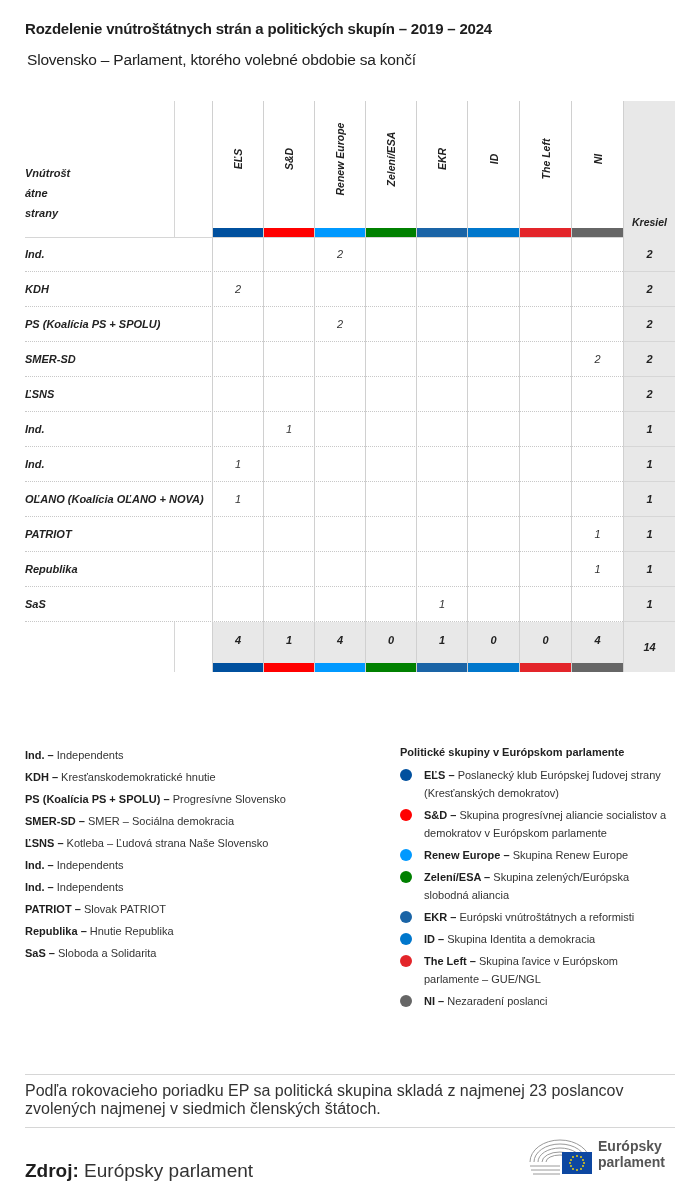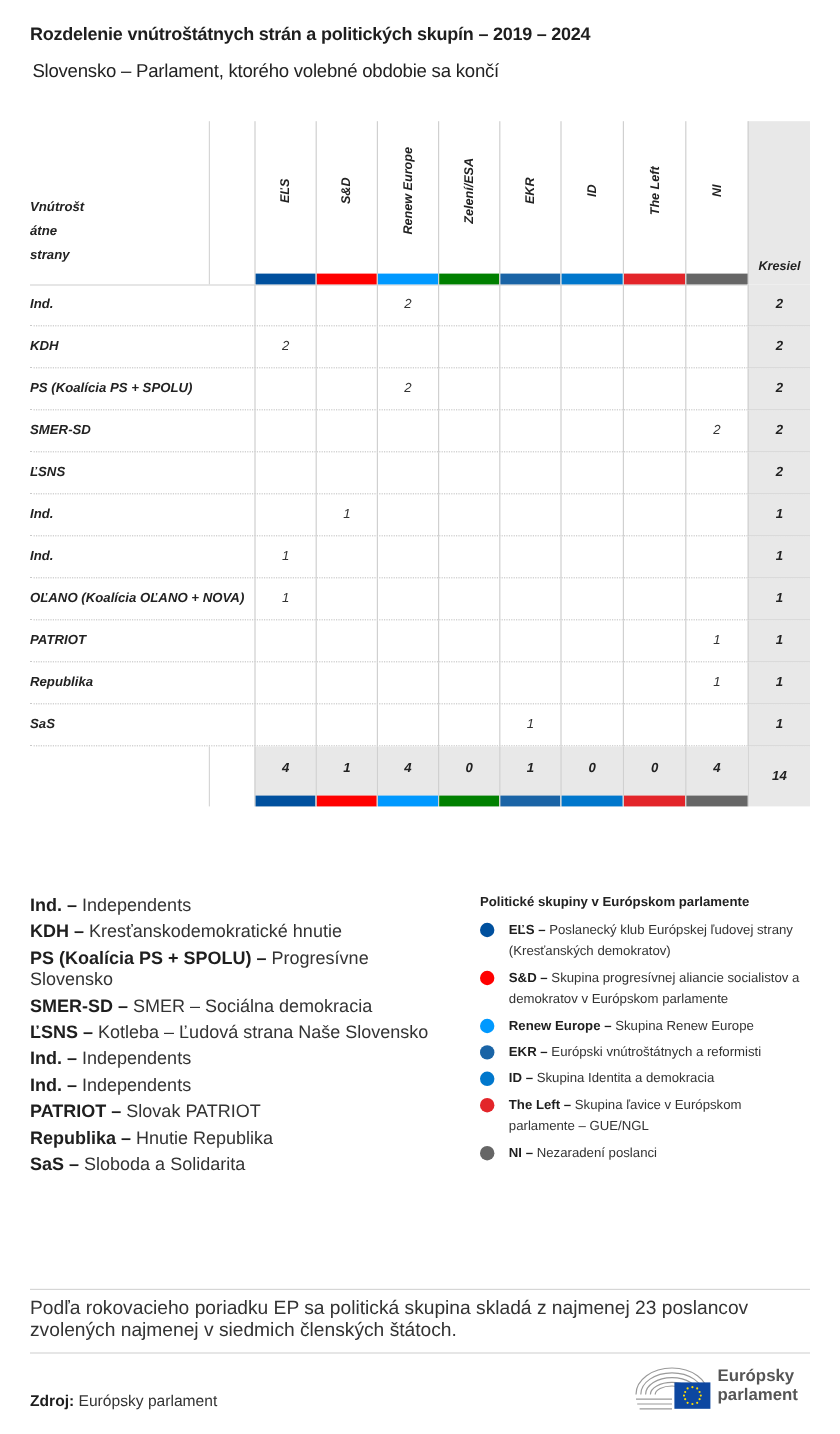--- a/index.html
+++ b/index.html
@@ -29,32 +29,32 @@
   .totals { position: relative; height: 50px; }
   .totals .sep { position: absolute; left: 149px; top: 0; width: 1px; height: 50px; background: #d6d6d6; }
   .totals .tcell { position: absolute; top: 0; height: 50px; background: #e8e8e8; border-left: 1px solid #d0d0d0; }
   .totals .tcell span { position: absolute; top: 0; left: 0; right: 0; line-height: 36px; text-align: center; font-size: 11px; font-weight: bold; color: #222; }
   .totals .tcell .bar { position: absolute; left: 0; right: 0; bottom: 0; height: 9px; }
   .totals .tkres { position: absolute; top: 0; left: 598px; width: 52px; height: 50px; background: #e8e8e8; border-left: 1px solid #d0d0d0; line-height: 50px; text-align: center; font-size: 11px; font-weight: bold; }
 
   
   .leg-left { position: absolute; left: 25px; top: 746px; width: 350px; }
   .leg-left h3 { font-family: "DejaVu Sans Mono", monospace; font-size: 12px; font-weight: bold; color: #222; margin-bottom: 6px; }
-  .leg-left .item { font-size: 15px; line-height: 18px; margin-bottom: 4px; color: #333; }
+  .leg-left .item { font-size: 11px; line-height: 18px; margin-bottom: 4px; color: #333; }
   .leg-left .item b { color: #1e1e1e; }
 
   .leg-right { position: absolute; left: 400px; top: 746px; width: 270px; }
   .leg-right h3 { font-size: 11px; font-weight: bold; color: #222; margin-bottom: 8px; }
   .leg-right .item { position: relative; padding-left: 24px; font-size: 11px; line-height: 18px; margin-bottom: 4px; color: #333; }
   .leg-right .item b { color: #1e1e1e; }
   .leg-right .dot { position: absolute; left: 0; top: 3px; width: 12px; height: 12px; border-radius: 50%; }
 
   .divider { position: absolute; left: 25px; width: 650px; height: 1px; background: #d6d6d6; }
   .note { position: absolute; left: 25px; top: 1082px; width: 650px; font-size: 16px; line-height: 18px; color: #333; }
-  .source { position: absolute; left: 25px; top: 1160px; font-size: 13px; color: #333; }
+  .source { position: absolute; left: 25px; top: 1160px; font-size: 19px; color: #333; }
   .source b { color: #1e1e1e; }
 
   .logo { position: absolute; left: 528px; top: 1134px; width: 150px; height: 42px; }
   .logo .logo-text { position: absolute; left: 70px; top: 4px; font-size: 14px; font-weight: bold; line-height: 16px; color: #555; }
 </style>
 </head>
 <body>
 
 <div class="title">Rozdelenie vnútroštátnych strán a politických skupín – 2019 – 2024</div>
 <div class="subtitle">Slovensko – Parlament, ktorého volebné obdobie sa končí</div>
@@ -290,20 +290,21 @@
       <div class="item"><b>SaS</b><b> – </b><span>Sloboda a Solidarita</span></div>
     </div>
 </div>
 
 <div class="leg-right">
   <h3>Politické skupiny v Európskom parlamente</h3>
   <div id="legGrp">
       <div class="item"><span class="dot" style="background:#00509e"></span><b>EĽS</b><b> – </b><span>Poslanecký klub Európskej ľudovej strany (Kresťanských demokratov)</span></div>
       <div class="item"><span class="dot" style="background:#ff0000"></span><b>S&amp;D</b><b> – </b><span>Skupina progresívnej aliancie socialistov a demokratov v Európskom parlamente</span></div>
       <div class="item"><span class="dot" style="background:#0099ff"></span><b>Renew Europe</b><b> – </b><span>Skupina Renew Europe</span></div>
+      <div class="item"><span class="dot" style="background:#008000"></span><b>Zelení/ESA</b><b> – </b><span>Skupina zelených/Európska slobodná aliancia</span></div>
       <div class="item"><span class="dot" style="background:#1a64a6"></span><b>EKR</b><b> – </b><span>Európski vnútroštátnych a reformisti</span></div>
       <div class="item"><span class="dot" style="background:#0077cc"></span><b>ID</b><b> – </b><span>Skupina Identita a demokracia</span></div>
       <div class="item"><span class="dot" style="background:#e3252a"></span><b>The Left</b><b> – </b><span>Skupina ľavice v Európskom parlamente – GUE/NGL</span></div>
       <div class="item"><span class="dot" style="background:#666666"></span><b>NI</b><b> – </b><span>Nezaradení poslanci</span></div>
     </div>
 </div>
 
 <div class="divider" style="top:1074px"></div>
 <div class="note">Podľa rokovacieho poriadku EP sa politická skupina skladá z najmenej 23 poslancov zvolených najmenej v siedmich členských štátoch.</div>
 <div class="divider" style="top:1127px"></div>

